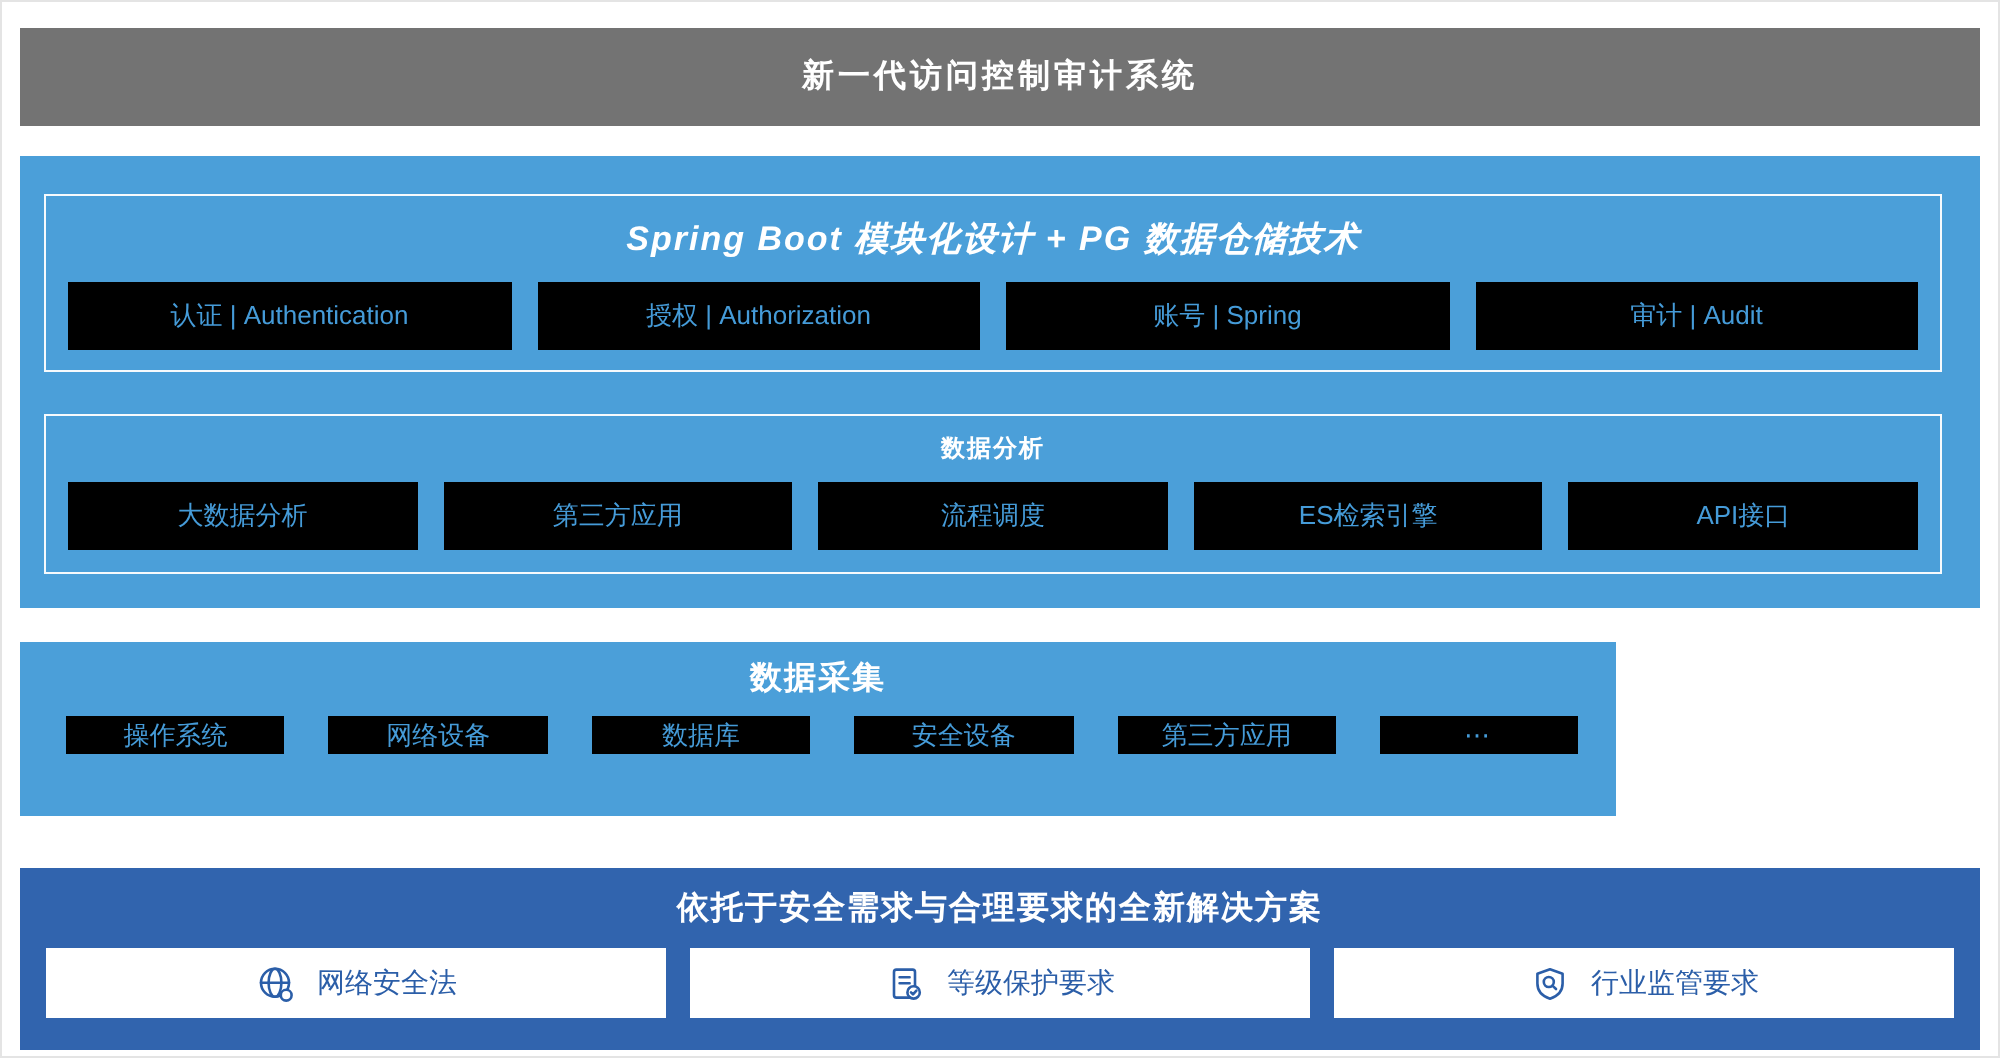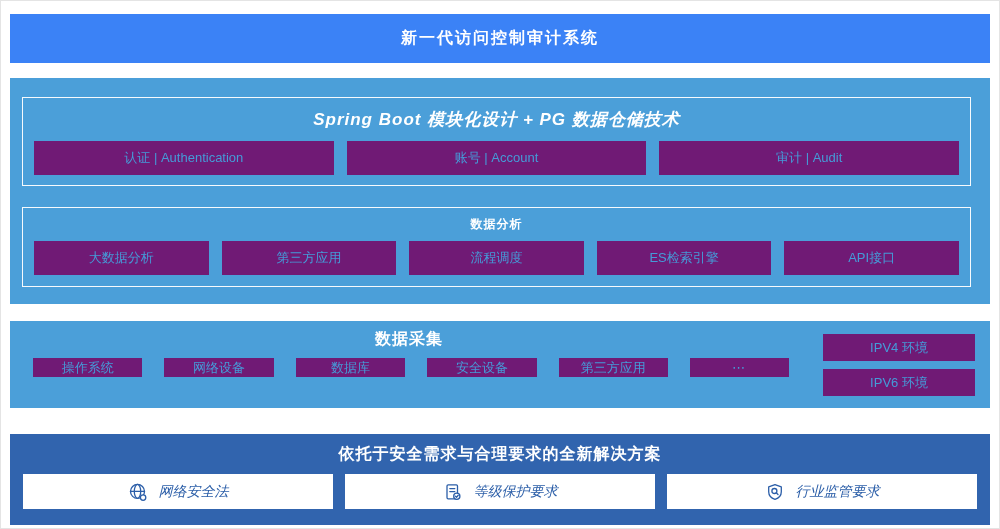--- a/index.html
+++ b/index.html
@@ -12,21 +12,21 @@
     width: 1000px;
     height: 529px;
     background: #ffffff;
     border: 1px solid #e4e4e4;
     padding: 13px 9px 13px 9px;
   }
 
   
   .banner {
     height: 49px;
-    background: #3b82f6;
+    background: #737373;
     color: #ffffff;
     display: flex;
     align-items: center;
     justify-content: center;
     font-size: 16px;
     font-weight: bold;
     letter-spacing: 2px;
     margin-bottom: 15px;
   }
 
@@ -49,21 +49,21 @@
     letter-spacing: 1px;
   }
   .spring .inner-title   { height: 43px; font-size: 17px; font-style: italic; }
   .analysis .inner-title { height: 33px; font-size: 12px; font-family: Liberation Mono, monospace; }
   .box-row {
     display: flex;
     gap: 13px;
     padding: 0 11px;
   }
   .white-box {
-    background: #701a75;
+    background: #000000;
     height: 34px;
     flex: 1;
     display: flex;
     align-items: center;
     justify-content: center;
     color: #459bd8;
     font-size: 13px;
     white-space: nowrap;
   }
 
@@ -121,21 +121,20 @@
     background: #ffffff;
     height: 35px;
     flex: 1;
     display: flex;
     align-items: center;
     justify-content: center;
     gap: 11px;
     color: #2b5ea8;
     font-size: 14px;
     white-space: nowrap;
-    font-style: italic;
   }
   .solution-box .icon { width: 20px; height: 20px; display: inline-flex; }
   .solution-box .icon svg { width: 20px; height: 20px; }
 </style>
 </head>
 <body>
 
 <div class="canvas">
 
   <div class="banner">
@@ -143,22 +142,23 @@
   </div>
 
   <div class="platform">
 
     <div class="inner-box spring">
       <div class="inner-title">Spring Boot 模块化设计 + PG 数据仓储技术</div>
       <div class="box-row">
 
           <div class="white-box">认证 | Authentication</div>
 
-
-          <div class="white-box">账号 | Account</div>
+          <div class="white-box">授权 | Authorization</div>
+
+          <div class="white-box">账号 | Spring</div>
 
           <div class="white-box">审计 | Audit</div>
         </div>
     </div>
 
     <div class="inner-box analysis">
       <div class="inner-title">数据分析</div>
       <div class="box-row">
 
           <div class="white-box">大数据分析</div>
@@ -187,26 +187,20 @@
 
           <div class="white-box">数据库</div>
 
           <div class="white-box">安全设备</div>
 
           <div class="white-box">第三方应用</div>
         <div class="white-box dots-box">⋯</div>
         </div>
     </div>
 
-    <div class="env-panel">
-
-        <div class="white-box">IPV4 环境</div>
-
-        <div class="white-box">IPV6 环境</div>
-      </div>
 
   </div>
 
   <div class="solution">
     <div class="section-title">依托于安全需求与合理要求的全新解决方案</div>
     <div class="solution-row">
 
         <div class="solution-box">
           <span class="icon">
             <svg viewBox="0 0 20 20" fill="none" stroke="#2b5ea8" stroke-width="1.3" stroke-linecap="round" stroke-linejoin="round">

